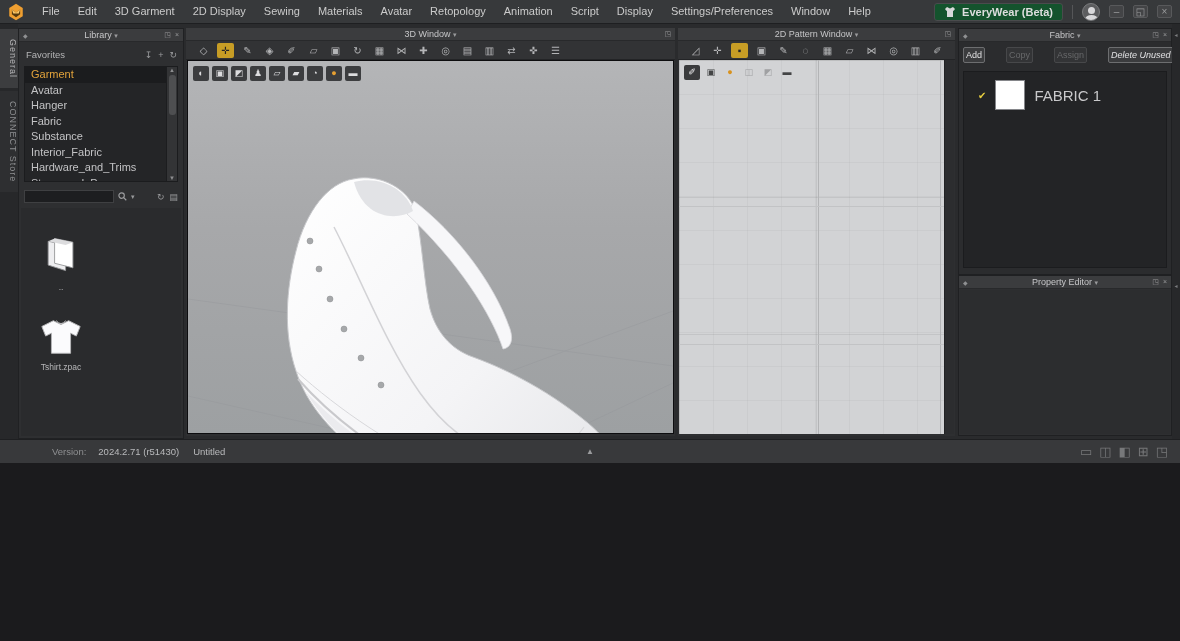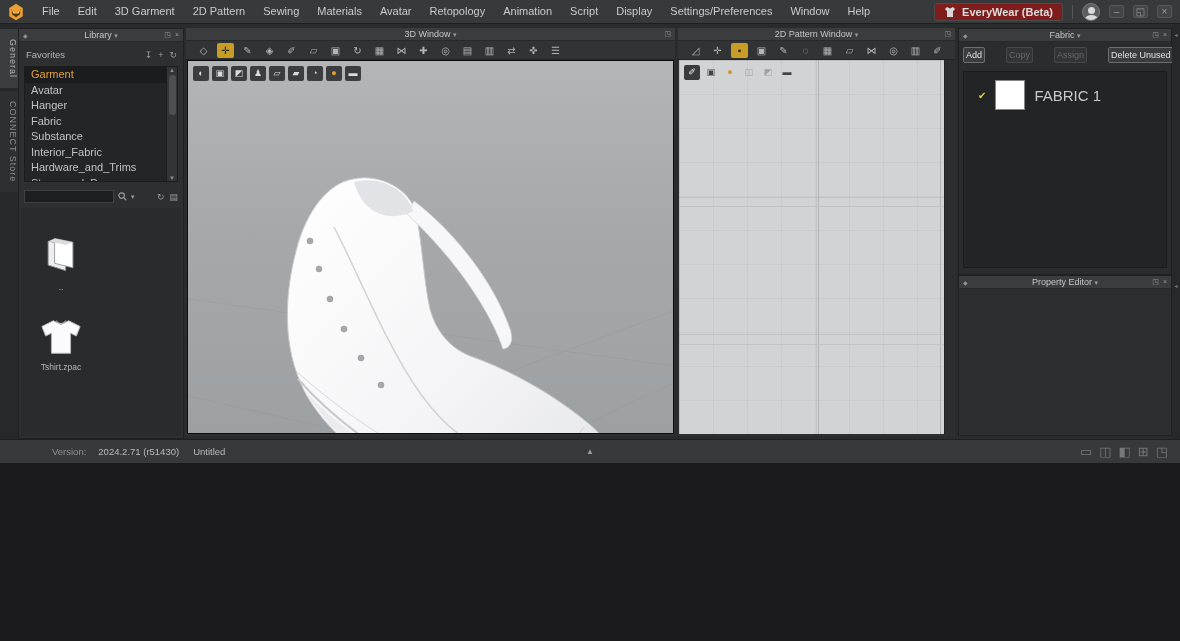--- a/index.html
+++ b/index.html
@@ -6,21 +6,21 @@
   html,body { background:#1b1b1d; }
   #app { position:relative; width:1180px; height:463px; background:#2a2b2d;
          font-family:"Liberation Sans",sans-serif; overflow:hidden; color:#c9c9c9; }
 
   
   #menubar { position:absolute; top:0; left:0; right:0; height:24px; background:#37393b;
              border-bottom:1px solid #1e1f21; display:flex; align-items:center; }
   #logo { width:20px; height:18px; margin:0 7px 0 6px; }
   .menu-item { font-size:11px; color:#cbcbcb; padding:0 9px; line-height:23px; white-space:nowrap; }
   #mb-right { margin-left:auto; display:flex; align-items:center; gap:9px; padding-right:8px; }
-  #ew-badge { display:flex; align-items:center; gap:6px; background:#7f1d1d; border:1px solid #4a4b4d;
+  #ew-badge { display:flex; align-items:center; gap:6px; background:#14532d; border:1px solid #4a4b4d;
               border-radius:3px; height:18px; padding:0 9px;justify-content:center; }
   #ew-badge .lbl { font-size:11px; font-weight:bold; color:#dedede; white-space:nowrap; }
   .vsep { width:1px; height:14px; background:#555658; }
   #avatar { width:18px; height:18px; border-radius:50%; background:#5c5d5f; position:relative; overflow:hidden; border:1px solid #7a7b7d; }
   #avatar::before { content:""; position:absolute; left:5px; top:3px; width:7px; height:7px; border-radius:50%; background:#d9d9db; }
   #avatar::after  { content:""; position:absolute; left:2px; top:11px; width:13px; height:9px; border-radius:50%; background:#d9d9db; }
   .wc { font-size:10px; color:#9a9b9d; width:15px; height:13px; line-height:12px; text-align:center;
         background:#434446; border:1px solid #58595b; border-radius:2px; }
 
   
@@ -130,21 +130,21 @@
 
   <div id="menubar">
     <svg id="logo" viewBox="0 0 24 24">
       <path d="M12 1l9 5.5v11L12 23l-9-5.5v-11z" fill="#ef9f31"></path>
       <path d="M6.5 8.5l5.5 4.2 5.5-4.2v6.5L12 19l-5.5-4z" fill="#54390f"></path>
       <path d="M6.5 8.5l5.5 4.2 5.5-4.2-1.8 5.5h-7.4z" fill="#f7c465"></path>
     </svg>
     <span class="menu-item">File</span>
     <span class="menu-item">Edit</span>
     <span class="menu-item">3D Garment</span>
-    <span class="menu-item">2D Pattern</span>
+    <span class="menu-item">2D Display</span>
     <span class="menu-item">Sewing</span>
     <span class="menu-item">Materials</span>
     <span class="menu-item">Avatar</span>
     <span class="menu-item">Retopology</span>
     <span class="menu-item">Animation</span>
     <span class="menu-item">Script</span>
     <span class="menu-item">Display</span>
     <span class="menu-item">Settings/Preferences</span>
     <span class="menu-item">Window</span>
     <span class="menu-item">Help</span>
@@ -387,21 +387,21 @@
       </span>
       <span class="ph-icons">
         <span>◳</span>
         <span>×</span>
       </span>
     </div>
     <div id="fab-btns">
       <span class="fbtn">Add</span>
       <span class="fbtn disabled">Copy</span>
       <span class="fbtn disabled">Assign</span>
-      <span class="fbtn" style="flex:1.3;">Delete Unused</span>
+      <span class="fbtn" style="flex:1.3;font-style:italic;">Delete Unused</span>
     </div>
     <div id="fab-list">
       <div class="fab-row">
         <span class="fab-check">✔</span>
         <span class="fab-swatch"></span>
         <span class="fab-name">FABRIC 1</span>
       </div>
     </div>
   </div>
 

